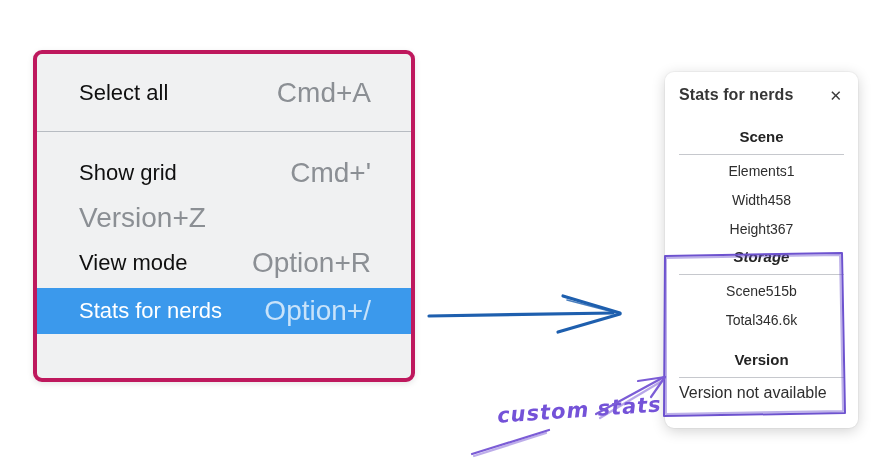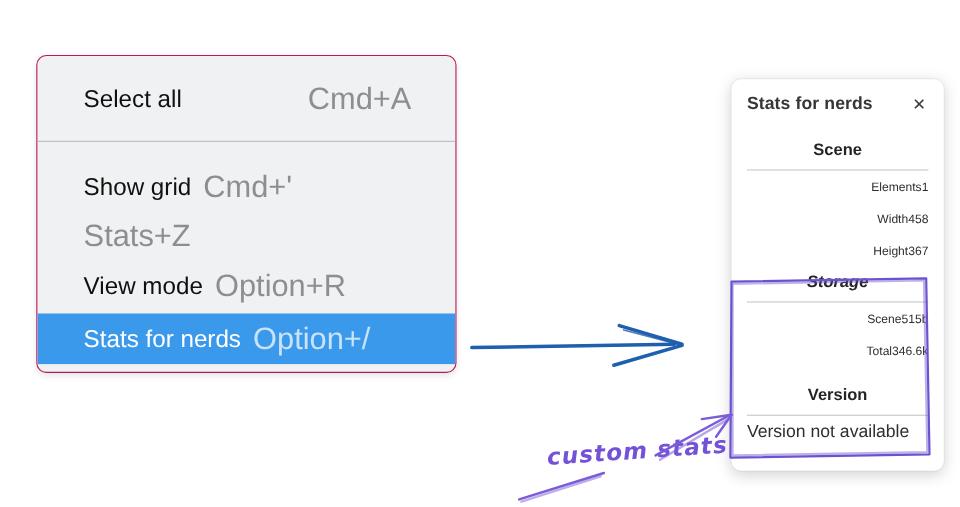--- a/index.html
+++ b/index.html
@@ -7,35 +7,35 @@
   body {
     font-family:"Liberation Sans", sans-serif;
     background:#ffffff;
     position:relative;
     overflow:hidden;
   }
   .canvas { position:absolute; inset:0; width:873px; height:461px; }
 
   
   .menu {
-    position:absolute; left:33px; top:50px; width:382px; height:289px;
+    position:absolute; left:33px; top:50px; width:382px; height:332px;
     background:#f0f1f2;
-    border:1px solid #be185d;
+    border:4px solid #be185d;
     border-radius:9px;
     box-shadow:0 2px 6px rgba(0,0,0,0.10);
     overflow:hidden;
   }
   .menu-section-top {
     height:77px; display:flex; align-items:center; justify-content:space-between;
     padding:0 40px 0 42px;
   }
   .menu-divider { height:1px; background:#b7bcc2; }
   .menu-section-bottom { padding-top:18px; }
   .menu-item {
-    height:45px; display:flex; align-items:center; justify-content:flex-start;
+    height:45px; display:flex; align-items:center; justify-content:space-between;
     padding:0 40px 0 42px; cursor:default;gap:11px;
   }
   .menu-label { font-size:22px; color:#101010; }
   .menu-shortcut { font-size:28px; color:#8b8f94; }
   .menu-item.highlighted {
     height:46px; margin-top:3px; background:#3b99ec;
   }
   .menu-item.highlighted .menu-label { color:#ffffff; }
   .menu-item.highlighted .menu-shortcut { color:rgba(255,255,255,0.72); }
 
@@ -47,21 +47,21 @@
     padding:12px 14px 10px;
   }
   .sp-header { display:flex; align-items:center; justify-content:space-between; height:22px; }
   .sp-title { font-size:16px; font-weight:700; color:#363636; letter-spacing:0.1px; }
   .sp-close { font-size:15px; color:#3c3c3c; cursor:pointer; line-height:1; padding:2px; }
   .sp-heading { text-align:center; font-weight:700; font-size:15px; color:#242424; height:20px; }
   .sp-heading.first { margin-top:22px; }
   .sp-heading.storage { margin-top:4px;font-style:italic; }
   .sp-heading.version { margin-top:16px; }
   .sp-hr { border:0; border-top:1px solid #c6c8cd; margin:6px 0 2px; }
-  .sp-row { display:flex; justify-content:flex-end; font-size:11px; color:#2e2e2e; line-height:29px; height:29px; }
+  .sp-row { display:flex; justify-content:center; font-size:14px; color:#2e2e2e; line-height:29px; height:29px; }
   .sp-note { font-size:16px; color:#2e2e2e; line-height:26px; margin-top:1px; white-space:nowrap; }
 
   
   .annotation-text {
     position:absolute; left:497px; top:398px;
     font-family:"DejaVu Sans", sans-serif;
     font-style:italic; font-weight:600;
     font-size:21px; letter-spacing:1px;
     color:#7452d8;
     transform:rotate(-4deg);
@@ -81,21 +81,21 @@
       <span class="menu-label">Select all</span>
       <span class="menu-shortcut">Cmd+A</span>
     </div>
     <div class="menu-divider"></div>
     <div class="menu-section-bottom">
       <div class="menu-item">
         <span class="menu-label">Show grid</span>
         <span class="menu-shortcut">Cmd+'</span>
       </div>
       <div class="menu-item">
-        <span class="menu-shortcut">Stats+Z</span>
+        <span class="menu-shortcut">Version+Z</span>
       </div>
       <div class="menu-item">
         <span class="menu-label">View mode</span>
         <span class="menu-shortcut">Option+R</span>
       </div>
       <div class="menu-item highlighted">
         <span class="menu-label">Stats for nerds</span>
         <span class="menu-shortcut">Option+/</span>
       </div>
     </div>

